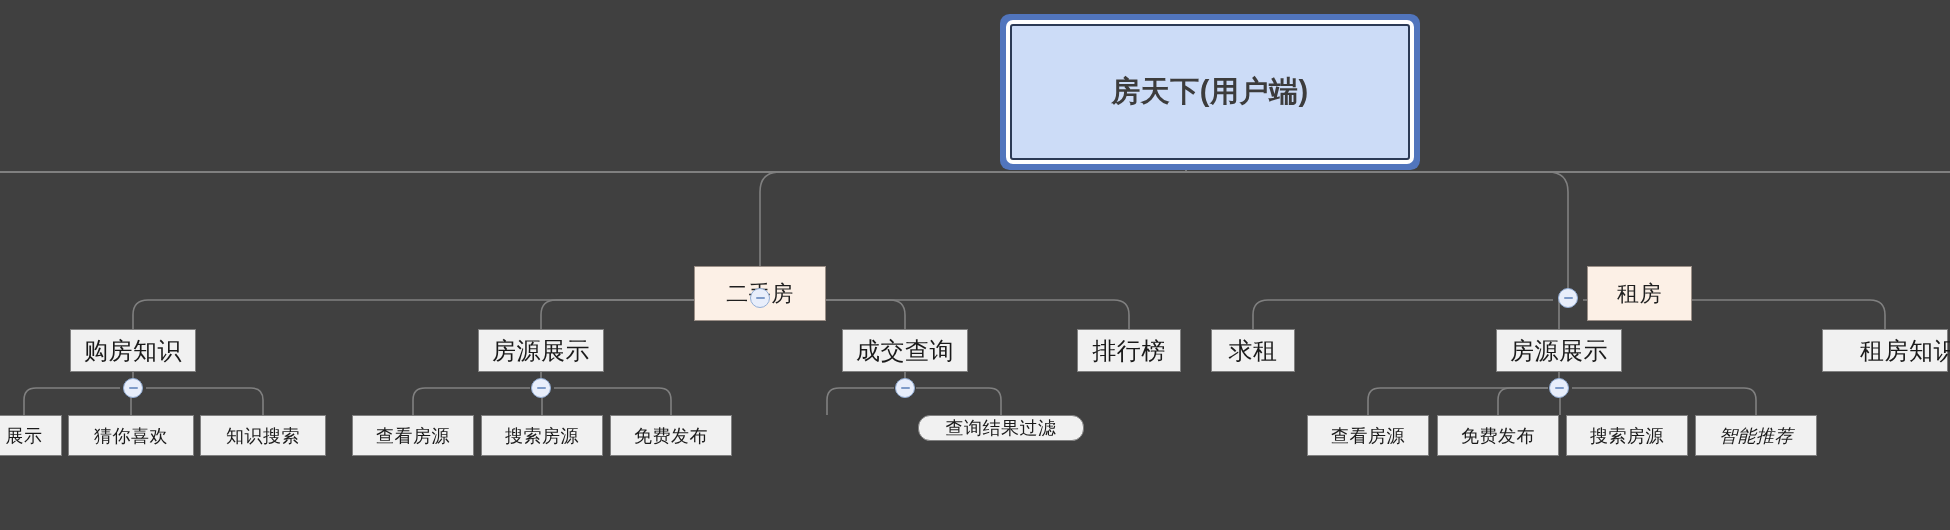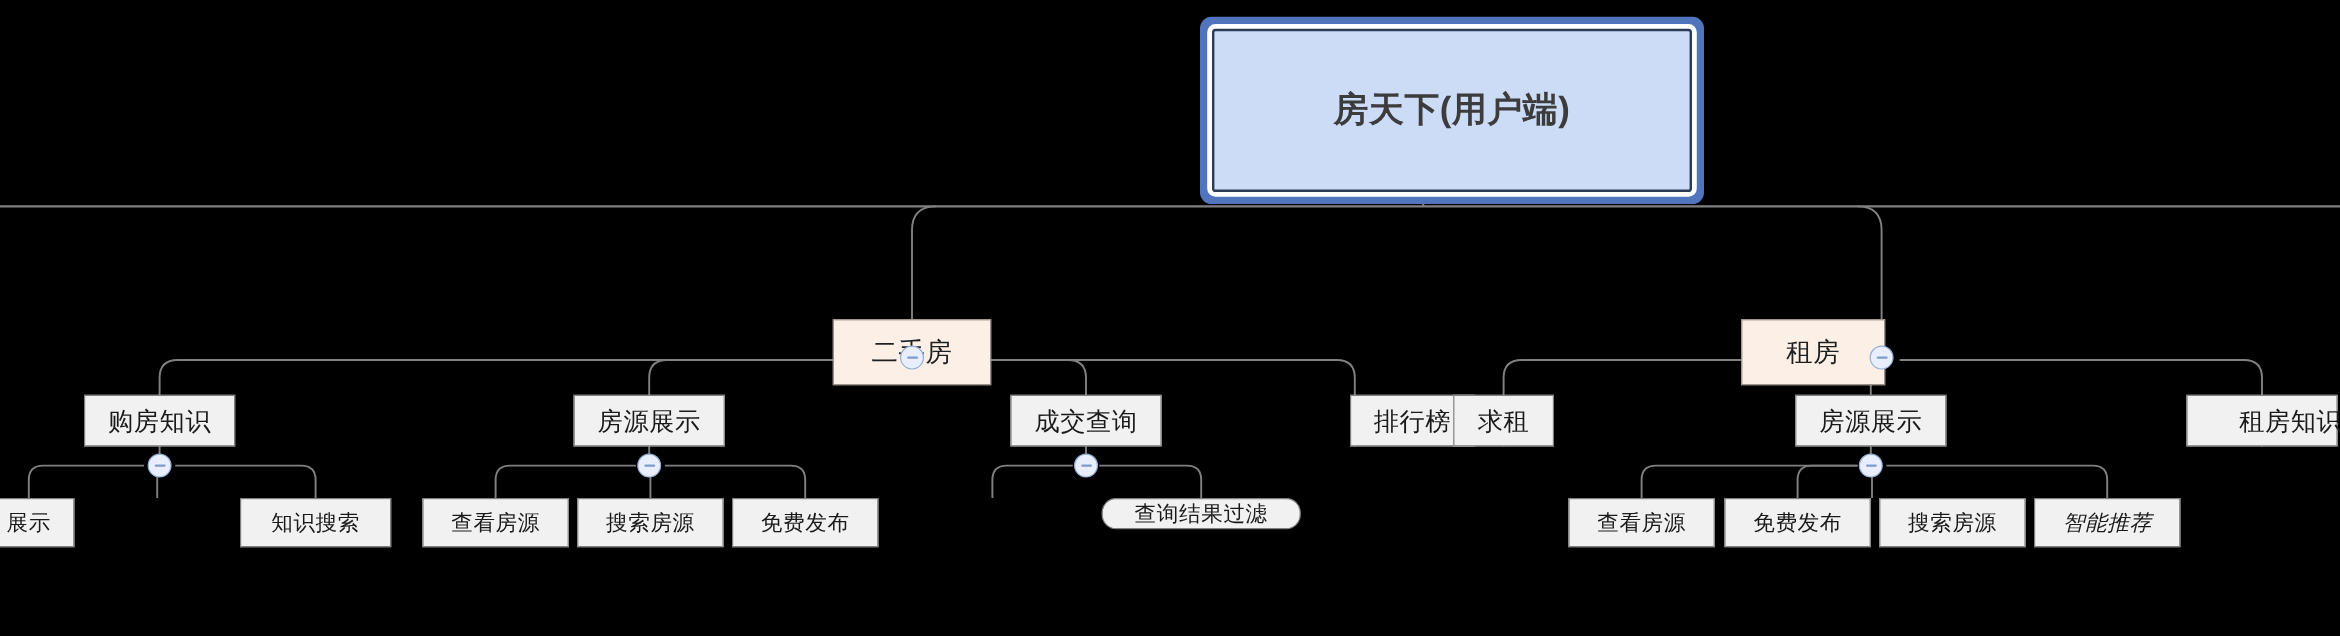--- a/index.html
+++ b/index.html
@@ -7,21 +7,21 @@
     padding: 0;
     background: #ffffff;
   }
   body {
     font-family: "Liberation Sans", "DejaVu Sans", sans-serif;
   }
   #canvas {
     position: relative;
     width: 1950px;
     height: 530px;
-    background: #000000;
+    background: #404040;
     overflow: hidden;
   }
   #edges {
     position: absolute;
     left: 0;
     top: 0;
     width: 1950px;
     height: 530px;
     pointer-events: none;
   }
@@ -53,21 +53,21 @@
     border: 1.5px solid #9b8f87;
     color: #1f1f1f;
     font-size: 22px;
     margin-top: 48px;
   }
   
   .node.plain {
     background: #f1f1f1;
     border: 1.5px solid #808080;
     color: #1a1a1a;
-    font-size: 21px;
+    font-size: 24px;
   }
   .node.leaf {
     background: #f1f1f1;
     border: 1.5px solid #808080;
     color: #1a1a1a;
     font-size: 18px;
   }
   
   .toggle {
     position: absolute;
@@ -146,36 +146,39 @@
     <span>房天下(用户端)</span>
   </div>
 
   <div class="node cat" style="left:694px; top:218px; width:132px; height:55px;">
     <span>二手房</span>
   </div>
   <div class="toggle" style="left:750px; top:288px;">
     <span class="bar"></span>
   </div>
 
-  <div class="node cat" style="left:1451px; top:218px; width:120px; height:55px;">
+  <div class="node cat" style="left:1587px; top:218px; width:105px; height:55px;">
     <span>租房</span>
   </div>
   <div class="toggle" style="left:1558px; top:288px;">
     <span class="bar"></span>
   </div>
 
   <div class="node plain" style="left:70px; top:329px; width:126px; height:43px;">
     <span>购房知识</span>
   </div>
   <div class="toggle" style="left:123px; top:378px;">
     <span class="bar"></span>
   </div>
   <div class="node leaf" style="left:-14px; top:415px; width:76px; height:41px;">
     <span>展示</span>
   </div>
+  <div class="node leaf" style="left:68px; top:415px; width:126px; height:41px;">
+    <span>猜你喜欢</span>
+  </div>
   <div class="node leaf" style="left:200px; top:415px; width:126px; height:41px;align-items:center;">
     <span>知识搜索</span>
   </div>
 
   <div class="node plain" style="left:478px; top:329px; width:126px; height:43px;">
     <span>房源展示</span>
   </div>
   <div class="toggle" style="left:531px; top:378px;">
     <span class="bar"></span>
   </div>
@@ -192,21 +195,21 @@
   <div class="node plain" style="left:842px; top:329px; width:126px; height:43px;align-items:center;">
     <span>成交查询</span>
   </div>
   <div class="toggle" style="left:895px; top:378px;">
     <span class="bar"></span>
   </div>
   <div class="node leaf" style="left:918px; top:415px; width:166px; height:26px;border-radius:12px;">
     <span>查询结果过滤</span>
   </div>
 
-  <div class="node plain" style="left:1077px; top:329px; width:104px; height:43px;margin-left:48px;">
+  <div class="node plain" style="left:1077px; top:329px; width:104px; height:43px;">
     <span>排行榜</span>
   </div>
 
   <div class="node plain" style="left:1211px; top:329px; width:84px; height:43px;">
     <span>求租</span>
   </div>
 
   <div class="node plain" style="left:1496px; top:329px; width:126px; height:43px;">
     <span>房源展示</span>
   </div>

